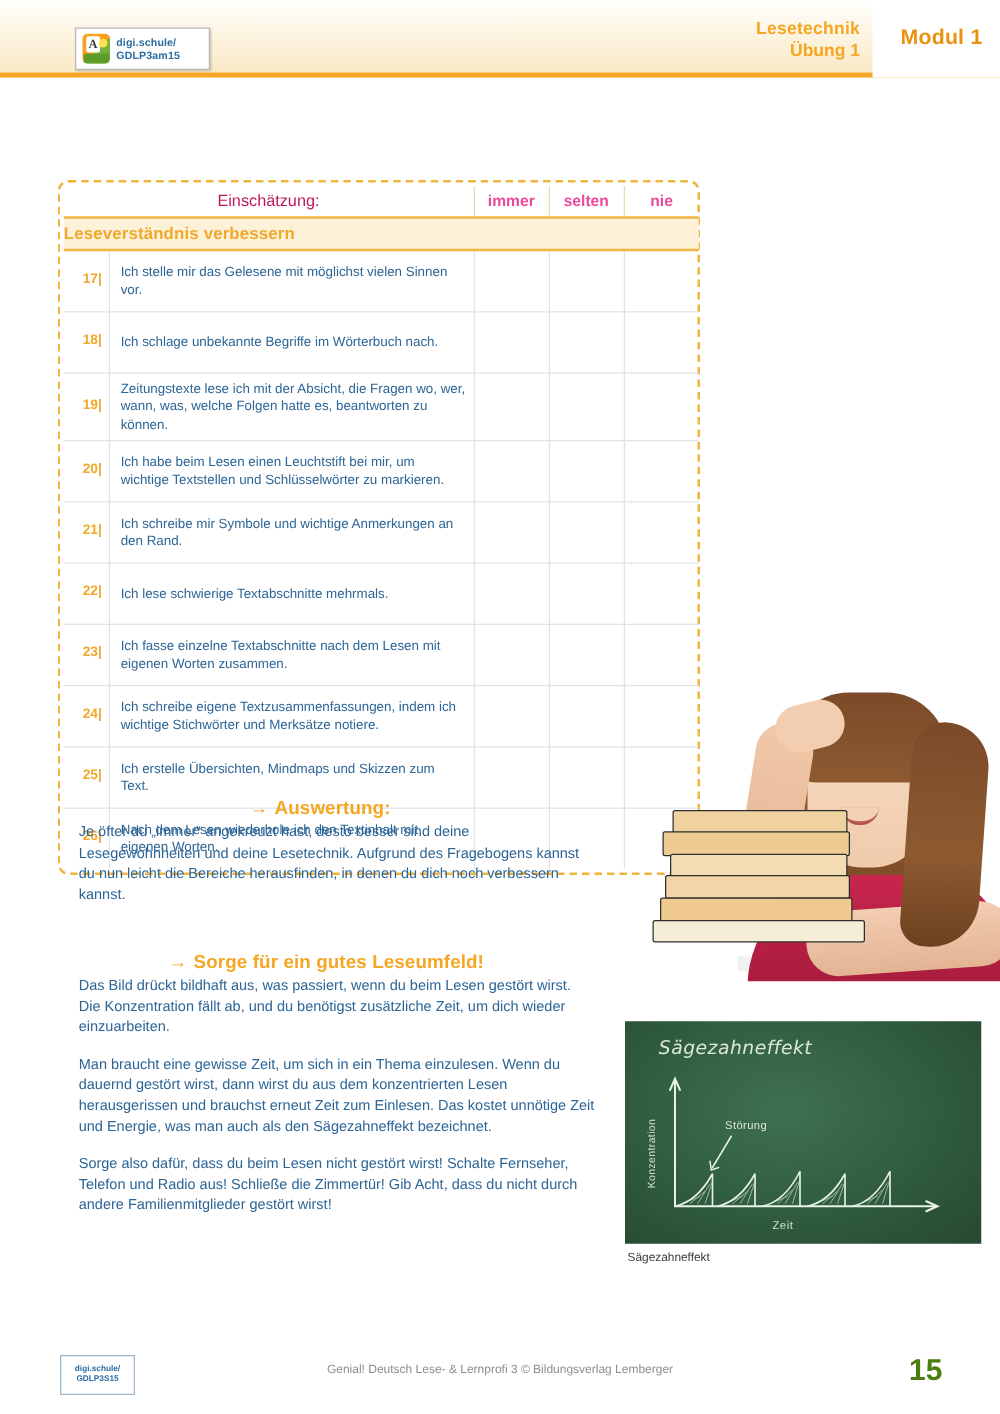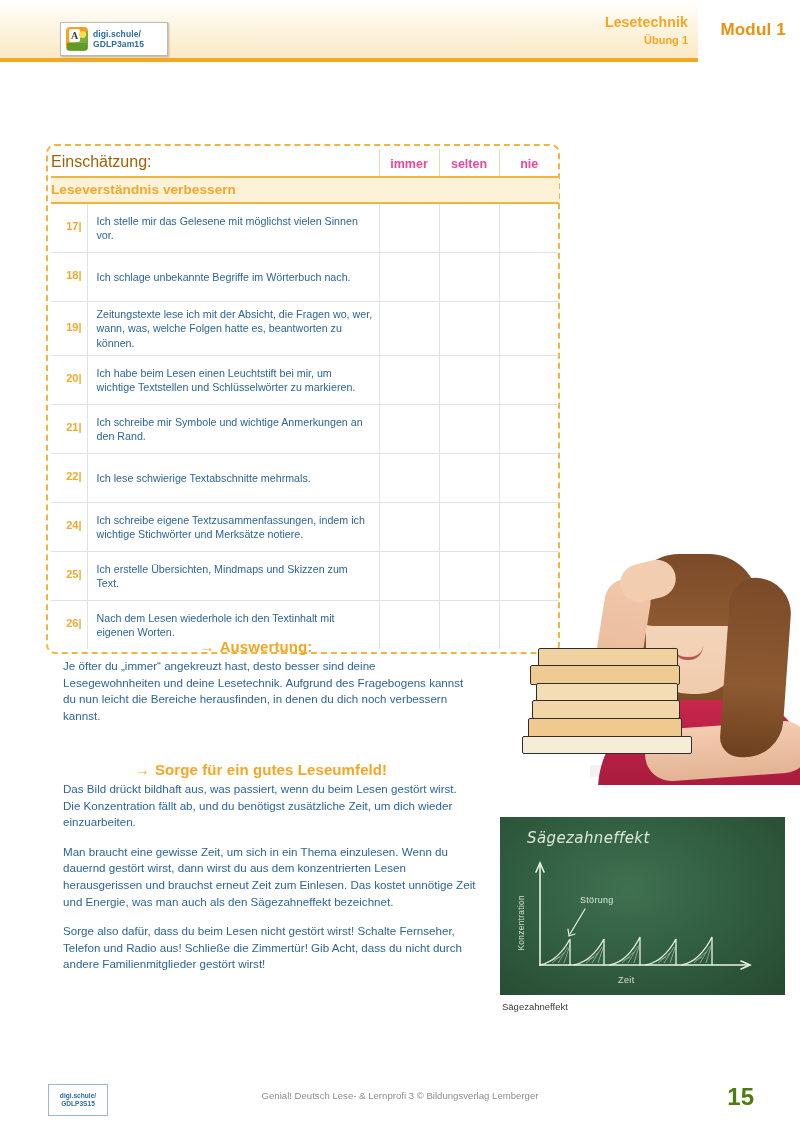--- a/index.html
+++ b/index.html
@@ -54,21 +54,21 @@
     background:#5d9b2b;
   }
   .logo-text{
     font-size:8.5px;line-height:10px;color:#2c6ba3;font-weight:bold;
     letter-spacing:.1px;
   }
   .hdr-right{
     position:absolute;right:112px;top:12px;text-align:right;
   }
   .hdr-title{font-size:14px;font-weight:bold;color:#f5a623;line-height:20px;letter-spacing:.2px;}
-  .hdr-sub{font-size:11px;font-weight:bold;color:#f5a623;line-height:17px;}
+  .hdr-sub{font-size:14px;font-weight:bold;color:#f5a623;line-height:17px;}
   .hdr-modul{
     position:absolute;right:14px;top:20px;
     font-size:17px;font-weight:bold;color:#e8920f;letter-spacing:.2px;
   }
 
   
   .table-wrap{
     position:absolute;left:46px;top:144px;width:514px;
     border:2px dashed #f0b441;
     border-radius:9px;
@@ -81,21 +81,21 @@
   table.sheet col.c-num{width:36px;}
   table.sheet col.c-txt{width:292px;}
   table.sheet col.c-op{width:60px;}
 
   .hdr-row td{
     border-bottom:2px solid #f0b441;
     padding:4px 0 5px 0;
     vertical-align:bottom;
   }
   .hdr-label{
-    font-size:16px;color:#a16207;padding-left:8px;font-weight:normal;
+    font-size:13px;color:#be185d;padding-left:8px;font-weight:normal;text-align:center;
   }
   .hdr-opt{
     text-align:center;font-size:12.5px;color:#ec4899;font-weight:bold;
     border-left:1px solid #ead9ae;
   }
   .section-row td{
     background:#fdf1d8;
     border-bottom:2px solid #f0b441;
     padding:4px 0 5px 0;
   }
@@ -352,20 +352,27 @@
       <tr class="q-row">
         <td class="q-num">21|</td>
         <td class="q-txt">Ich schreibe mir Symbole und wichtige Anmerkungen an den Rand.</td>
         <td class="q-box"></td>
         <td class="q-box"></td>
         <td class="q-box"></td>
       </tr>
       <tr class="q-row">
         <td class="q-num">22|</td>
         <td class="q-txt">Ich lese schwierige Textabschnitte mehrmals.</td>
+        <td class="q-box"></td>
+        <td class="q-box"></td>
+        <td class="q-box"></td>
+      </tr>
+      <tr class="q-row">
+        <td class="q-num">23|</td>
+        <td class="q-txt">Ich fasse einzelne Textabschnitte nach dem Lesen mit eigenen Worten zusammen.</td>
         <td class="q-box"></td>
         <td class="q-box"></td>
         <td class="q-box"></td>
       </tr>
       <tr class="q-row">
         <td class="q-num">24|</td>
         <td class="q-txt">Ich schreibe eigene Textzusammenfassungen, indem ich wichtige Stichwörter und Merksätze notiere.</td>
         <td class="q-box"></td>
         <td class="q-box"></td>
         <td class="q-box"></td>

